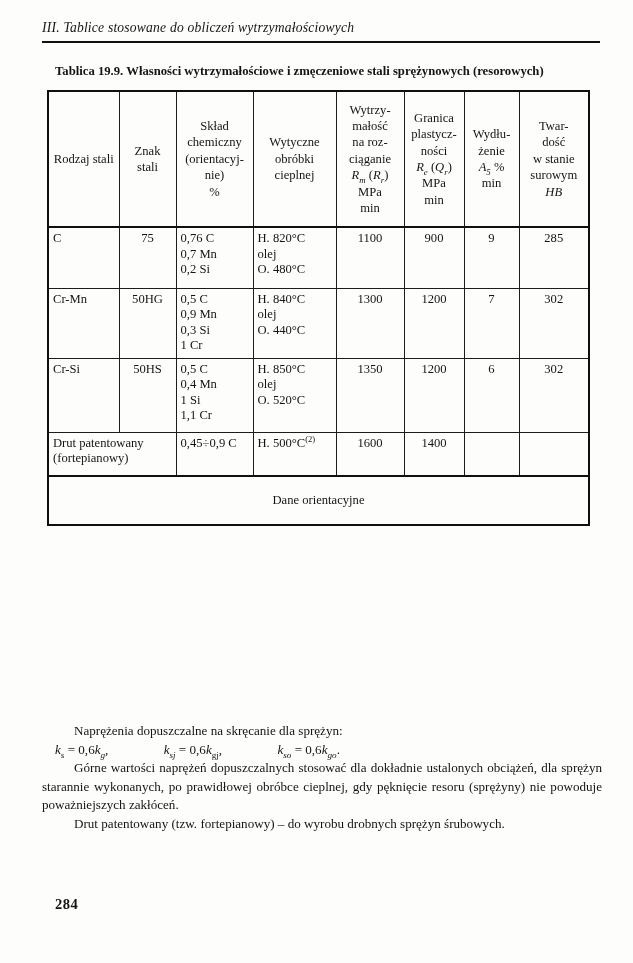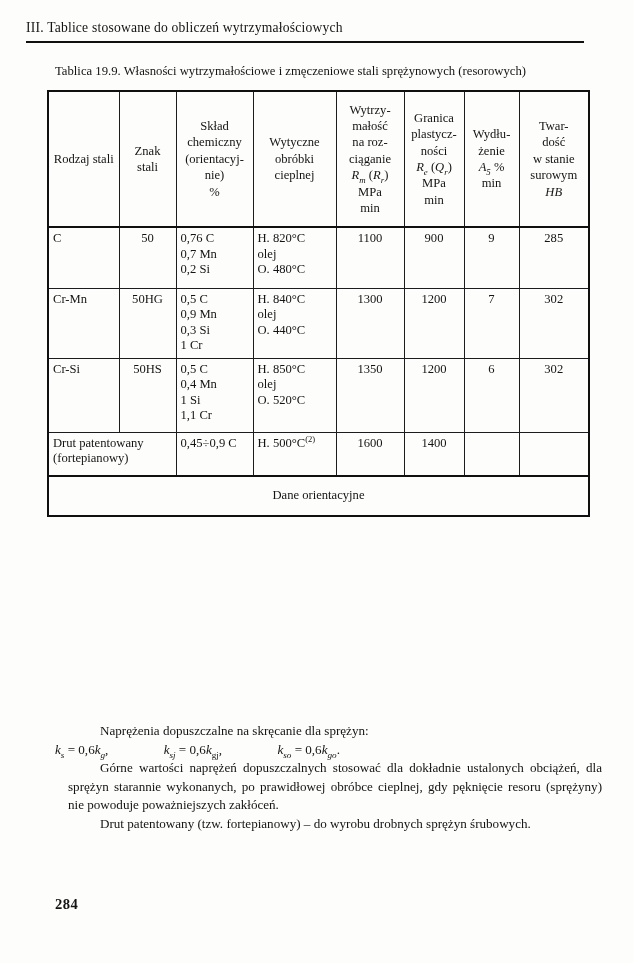--- a/index.html
+++ b/index.html
@@ -5,28 +5,28 @@
   * { margin:0; padding:0; box-sizing:border-box; }
   html,body { background:#ffffff; }
   .page {
     position:relative; width:633px; height:963px; margin:0 auto;
     background:#fdfdfb; color:#141414;
     font-family:"Liberation Serif", serif;
     overflow:hidden;
   }
   
   .running-head {
-    position:absolute; top:20px; left:26px; width:558px;
-    font-size:13.6px; letter-spacing:0.2px;
+    position:absolute; top:20px; left:42px; width:558px;
+    font-style:italic; font-size:13.6px; letter-spacing:0.2px;
     padding-bottom:5px; border-bottom:2.5px solid #101010;
   }
   
   .table-title {
     position:absolute; top:64px; left:55px; width:545px;
-    font-weight:normal; font-size:12.7px;
+    font-weight:bold; font-size:12.7px;
   }
   
   table.main {
     position:absolute; top:90px; left:47px; width:541px;
     border-collapse:collapse; table-layout:fixed;
     border:2.5px solid #101010;
   }
   table.main th, table.main td {
     border:1px solid #1c1c1c;
     font-size:12.6px; line-height:1.24;
@@ -38,36 +38,36 @@
     text-align:center; vertical-align:middle;
     border-bottom:2px solid #101010;
     padding:2px 1px; line-height:1.3;
   }
   .rh-hdr  { height:136px; }
   .rh-3    { height:61px; }
   .rh-4a   { height:77px; }
   .rh-4b   { height:70px; }
   .rh-4c   { height:74px; }
   .rh-drut { height:44px; }
-  .rh-dane { height:40px; }
+  .rh-dane { height:49px; }
   .pre { white-space:pre-line; }
   .num { text-align:center; }
   .dane-cell {
     text-align:center; vertical-align:middle !important;
     border-top:2px solid #101010 !important;
     font-size:12.8px;
   }
   sub { font-size:0.7em; line-height:0; }
   sup { font-size:0.68em; line-height:0; }
   
   .notes {
     position:absolute; top:722px; left:42px; width:560px;
     font-size:13.1px; line-height:1.42;
   }
-  .indent { text-indent:32px;margin-left:26px; }
+  .indent { text-indent:32px; }
   .justify { text-align:justify; }
   .formula-line { padding-left:13px; }
   .formula-seg2 { margin-left:52px; }
   .formula-seg3 { margin-left:52px; }
   
   .page-number {
     position:absolute; top:896px; left:55px;
     font-weight:bold; font-size:14.6px; letter-spacing:0.5px;
   }
 </style>
@@ -140,21 +140,21 @@
 dość
 w stanie
 surowym</div>
           <div><span style="font-style: italic;">HB</span></div>
         </th>
       </tr>
     </thead>
     <tbody>
       <tr class="rh-3">
         <td>C</td>
-        <td class="num">50</td>
+        <td class="num">75</td>
         <td class="pre">0,76 C
 0,7 Mn
 0,2 Si</td>
         <td class="pre">H. 820°C
 olej
 O. 480°C</td>
         <td class="num">1100</td>
         <td class="num">900</td>
         <td class="num">9</td>
         <td class="num">285</td>

